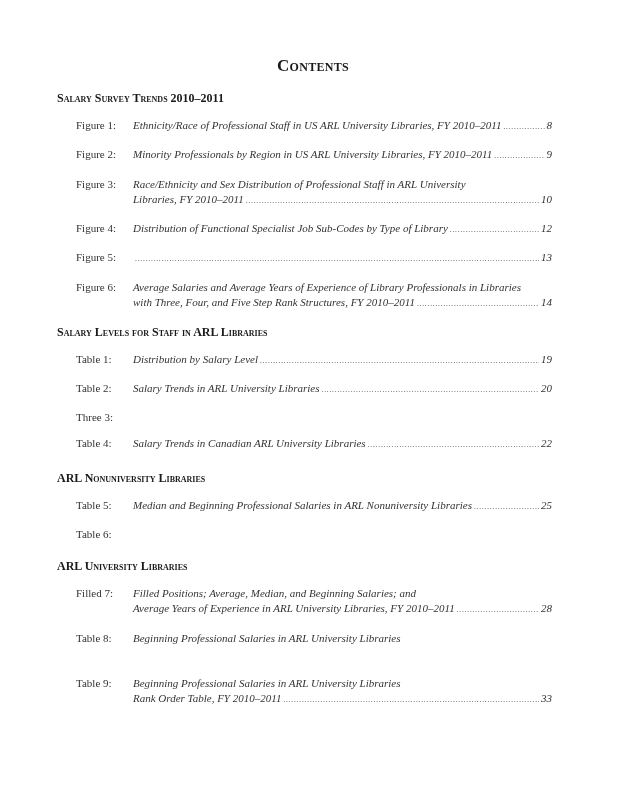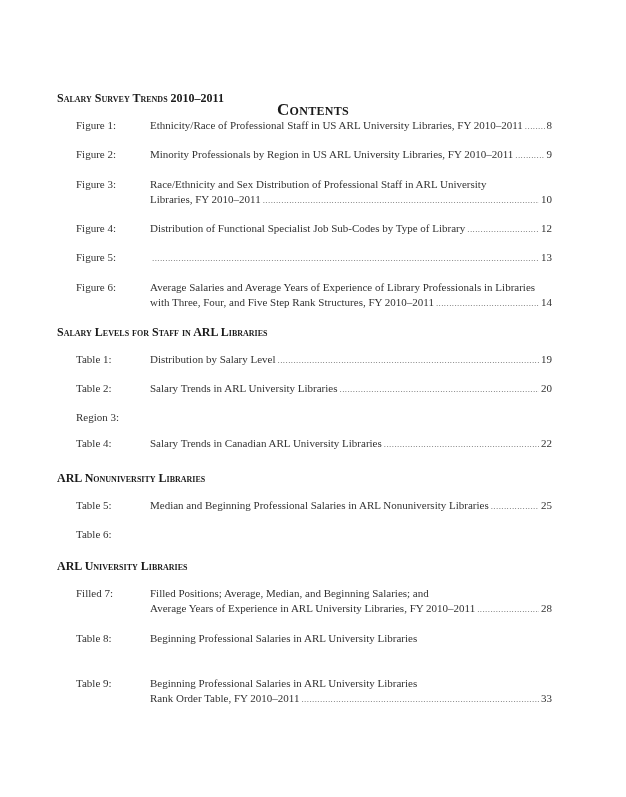--- a/index.html
+++ b/index.html
@@ -5,32 +5,31 @@
   html, body { margin: 0; padding: 0; background: #ffffff; }
   body {
     width: 626px; height: 797px; position: relative; overflow: hidden;
     font-family: "Liberation Serif", "DejaVu Serif", serif;
     color: #2a2a2a;
   }
   .page-title {
     position: absolute; top: 56px; left: 0; width: 626px; text-align: center;
     font-size: 17px; font-variant: small-caps; font-weight: bold; color: #1a1a1a;
     letter-spacing: 0.3px;
-    margin-top: 44px;
   }
   .section {
     position: absolute; left: 57px;
     font-size: 12px; font-variant: small-caps; font-weight: bold; color: #1a1a1a;
   }
   .entry {
     position: absolute; left: 76px; width: 476px;
     font-size: 11px; line-height: 15px; color: #333;
   }
   .entry .label { position: absolute; left: 0; top: 0; width: 57px; }
-  .entry .body { margin-left: 74px; }
+  .entry .body { margin-left: 57px; font-style: italic; }
   .entry .line { display: flex; align-items: baseline; white-space: nowrap; }
   .entry .line .text { flex: 0 0 auto; }
   .entry .line .dots {
     flex: 1 1 auto; overflow: hidden; margin: 0 2px; color: #555; font-size: 9px;
     letter-spacing: 0.4px;
   }
   .entry .line .dots::before {
     content: "...................................................................................................................................................................................................................................................";
   }
   .entry .line .page { flex: 0 0 auto; text-align: right; }
@@ -131,21 +130,21 @@
   <div class="body">
     <div class="line">
         <span class="text">Salary Trends in ARL University Libraries</span>
         <span class="dots"></span>
         <span class="page">20</span>
       </div>
   </div>
 </div>
 
 <div class="entry" style="top:410px">
-  <span class="label">Region 3:</span>
+  <span class="label">Three 3:</span>
 </div>
 
 <div class="entry" style="top:436px">
   <span class="label">Table 4:</span>
   <div class="body">
     <div class="line">
         <span class="text">Salary Trends in Canadian ARL University Libraries</span>
         <span class="dots"></span>
         <span class="page">22</span>
       </div>

